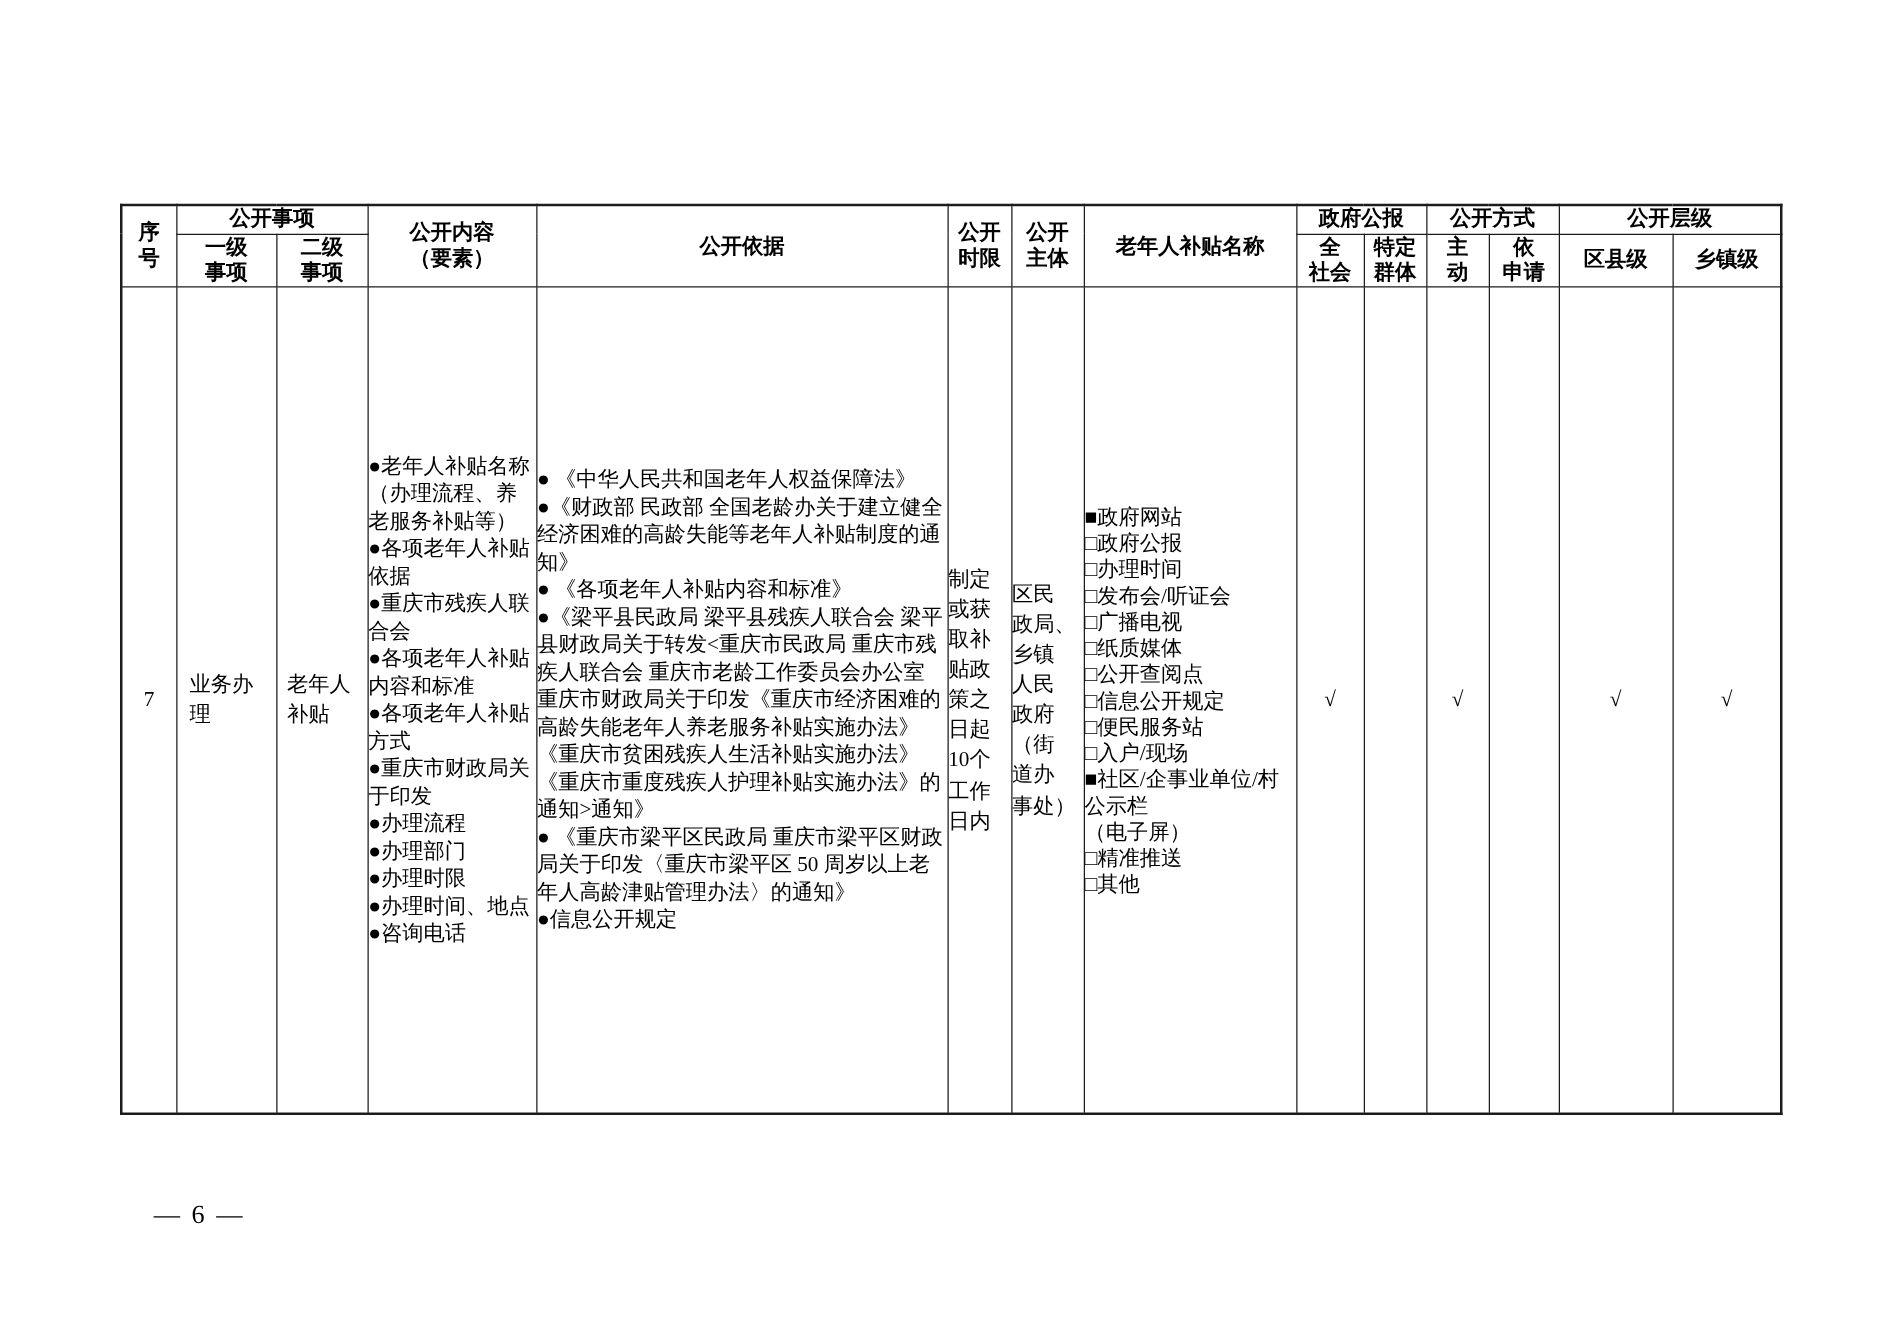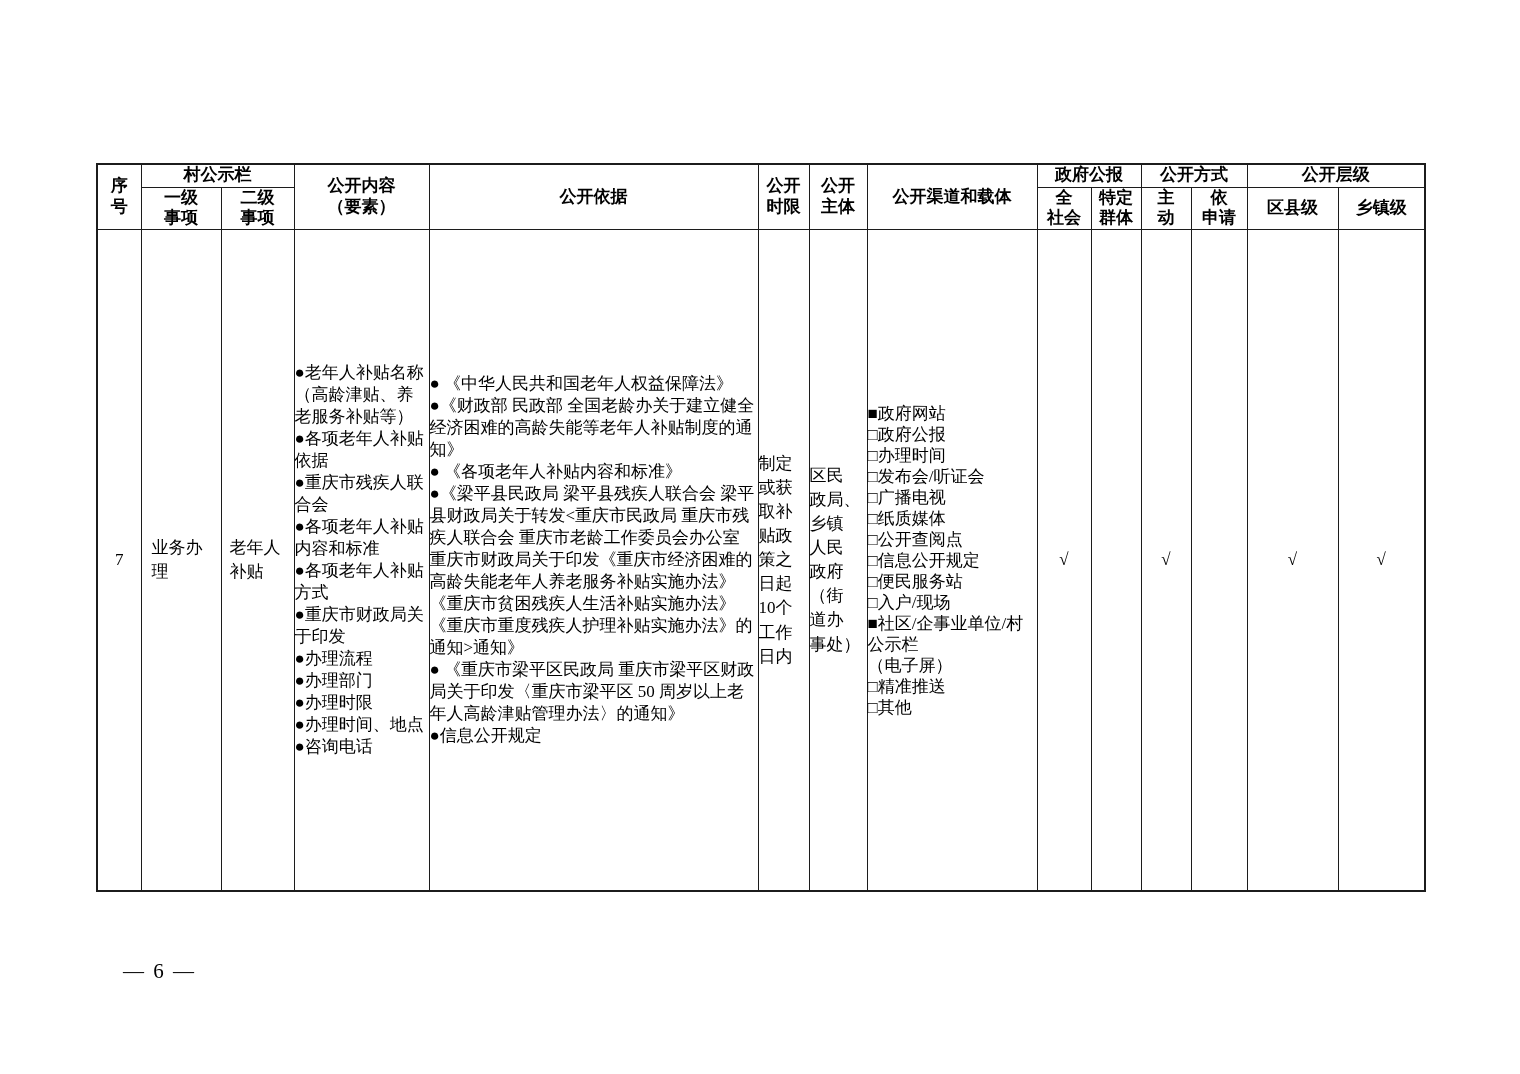--- a/index.html
+++ b/index.html
@@ -64,29 +64,29 @@
     <col style="width:50px">
       <col style="width:50px">
       <col style="width:56px">
     <col style="width:91px">
       <col style="width:87px">
   </colgroup>
   <tbody>
       <tr class="group-row">
     <th rowspan="2">序
 号</th>
-    <th colspan="2">村公示栏</th>
+    <th colspan="2">公开事项</th>
     <th rowspan="2">公开内容
 （要素）</th>
     <th rowspan="2">公开依据</th>
     <th rowspan="2">公开
 时限</th>
     <th rowspan="2">公开
 主体</th>
-    <th rowspan="2">公开渠道和载体</th>
+    <th rowspan="2">老年人补贴名称</th>
     <th colspan="2">政府公报</th>
     <th colspan="2">公开方式</th>
     <th colspan="2">公开层级</th>
   </tr>
   <tr class="sub-row">
     <th>一级
 事项</th>
     <th>二级
 事项</th>
     <th>全
@@ -102,21 +102,21 @@
   </tr>
   <tr class="body-row">
     <td class="center">7</td>
     <td class="prewrap" style="padding:0 14px 0 10px">业务办
 理</td>
     <td class="prewrap" style="padding:0 8px">老年人
 补贴</td>
     <td class="content-cell">
       <div class="list">
 
-          <div class="li"><span class="bullet">●</span><span class="pre">老年人补贴名称（高龄津贴、养老服务补贴等）</span></div>
+          <div class="li"><span class="bullet">●</span><span class="pre">老年人补贴名称（办理流程、养老服务补贴等）</span></div>
 
           <div class="li"><span class="bullet">●</span><span class="pre">各项老年人补贴依据</span></div>
 
           <div class="li"><span class="bullet">●</span><span class="pre">重庆市残疾人联合会</span></div>
 
           <div class="li"><span class="bullet">●</span><span class="pre">各项老年人补贴内容和标准</span></div>
 
           <div class="li"><span class="bullet">●</span><span class="pre">各项老年人补贴方式</span></div>
 
           <div class="li"><span class="bullet">●</span><span class="pre">重庆市财政局关于印发</span></div>

